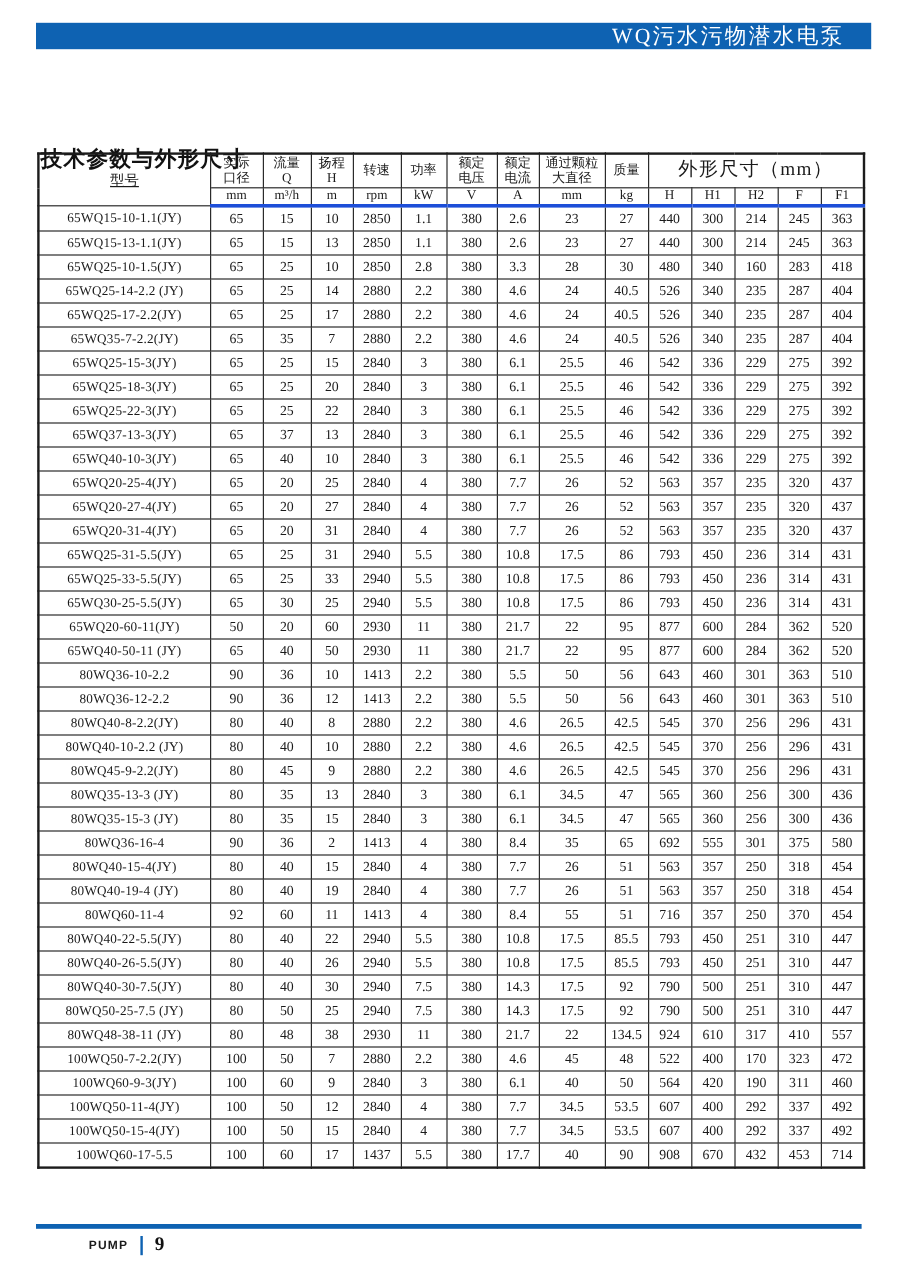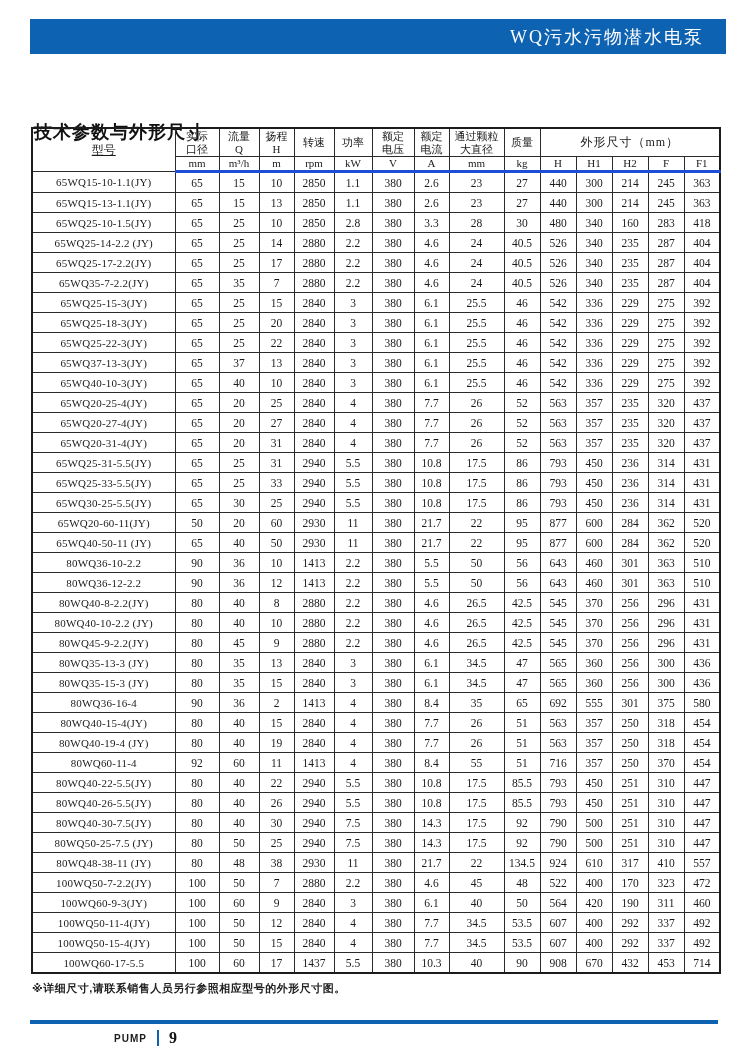--- a/index.html
+++ b/index.html
@@ -8,21 +8,21 @@
     background: #ffffff;
     position: relative;
     overflow: hidden;
     font-family: "Liberation Serif", "DejaVu Serif", serif;
     color: #1a1a1a;
   }
   .page { position: relative; width: 750px; height: 1064px; background:#fff; }
 
   
   .banner {
-    position: absolute; left: 30px; right: 24px; top: 19px; height: 35px;
+    position: absolute; left: 30px; right: 24px; top: 19px; height: 22px;
     background: #0e62b2;
     display: flex; align-items: center; justify-content: flex-end;
     padding-right: 22px; box-sizing: border-box;
   }
   .banner-title {
     color: #ffffff; font-size: 18px; letter-spacing: 2px;
     font-family: "Liberation Serif", "DejaVu Serif", serif;
   }
 
   
@@ -47,40 +47,40 @@
     text-align: center; vertical-align: middle;
     padding: 0; overflow: hidden; white-space: nowrap;
   }
   table.spec thead th {
     font-weight: normal; font-size: 11px; line-height: 1.18;
     white-space: pre-line;
   }
   tr.h-top th { height: 27px; }
   tr.h-units th { height: 13px; font-weight: bold; font-size: 11px; border-bottom: 3px solid #1d4ed8; white-space: nowrap; }
   tr.h-top th.model-h { font-size: 12px; text-decoration: underline; }
-  tr.h-top th.dim-h { font-size: 12px; letter-spacing: 1px; }
+  tr.h-top th.dim-h { font-size: 16px; letter-spacing: 1px; }
   table.spec tbody td { height: 19px; font-size: 11.5px; }
   table.spec tbody td.model { font-size: 11px; letter-spacing: 0.2px; margin-left: 48px; }
 
   
   .footnote {
     position: absolute; left: 32px; top: 981px;
     font-family: "Liberation Sans", "DejaVu Sans", sans-serif;
     font-weight: bold; font-size: 11px; color: #222;
     letter-spacing: 0.5px;
   }
 
   
   .footer-rule {
     position: absolute; left: 30px; right: 32px; top: 1020px; height: 4px;
     background: #0e62b2;
   }
   .footer-brand {
     position: absolute; left: 74px; top: 1028px; height: 20px;
-    display: flex; align-items: center; gap: 10px; margin-left: 40px;
+    display: flex; align-items: center; gap: 10px;
   }
   .brand-word {
     font-family: "Liberation Sans", "DejaVu Sans", sans-serif;
     font-weight: bold; font-size: 10px; letter-spacing: 1px; color: #1b1b1b;
   }
   .brand-divider { width: 2px; height: 16px; background: #0e62b2; }
   .page-number {
     font-family: "Liberation Serif", "DejaVu Serif", serif;
     font-weight: bold; font-size: 16px; color: #111;
   }
@@ -816,33 +816,32 @@
           <td>492</td>
         </tr>
         <tr>
           <td class="model">100WQ60-17-5.5</td>
           <td>100</td>
           <td>60</td>
           <td>17</td>
           <td>1437</td>
           <td>5.5</td>
           <td>380</td>
-          <td>10.3</td>
+          <td>17.7</td>
           <td>40</td>
           <td>90</td>
           <td>908</td>
           <td>670</td>
           <td>432</td>
           <td>453</td>
           <td>714</td>
         </tr>
       </tbody>
   </table>
 
-  <div class="footnote">※详细尺寸,请联系销售人员另行参照相应型号的外形尺寸图。</div>
 
   <div class="footer-rule"></div>
   <div class="footer-brand">
     <span class="brand-word">PUMP</span>
     <span class="brand-divider"></span>
     <span class="page-number">9</span>
   </div>
 
 </div>
 

